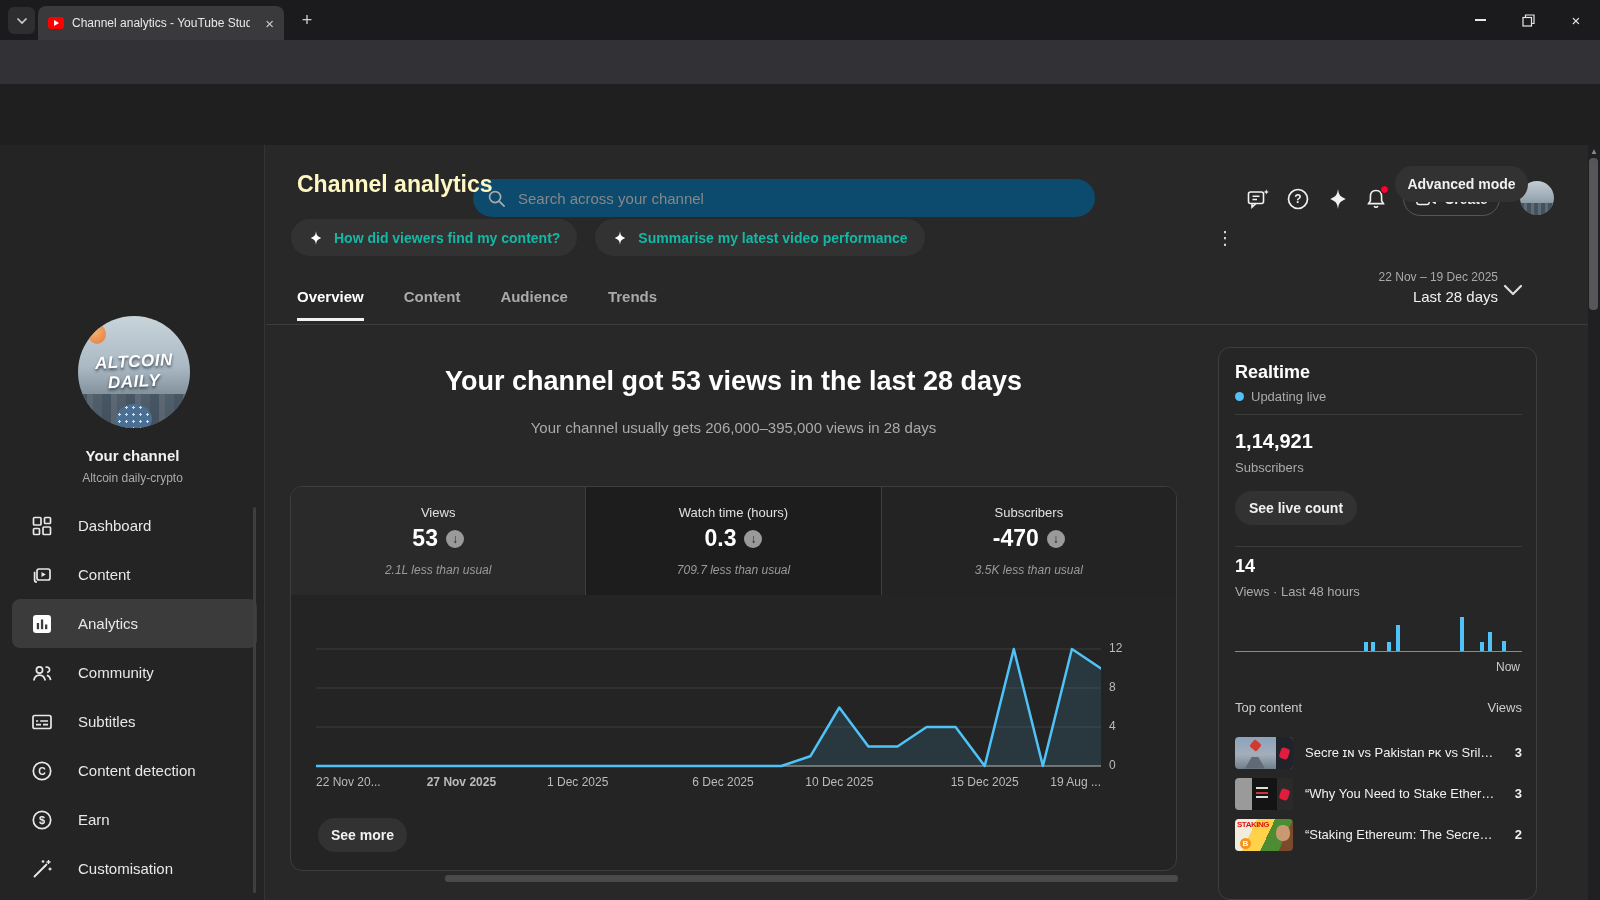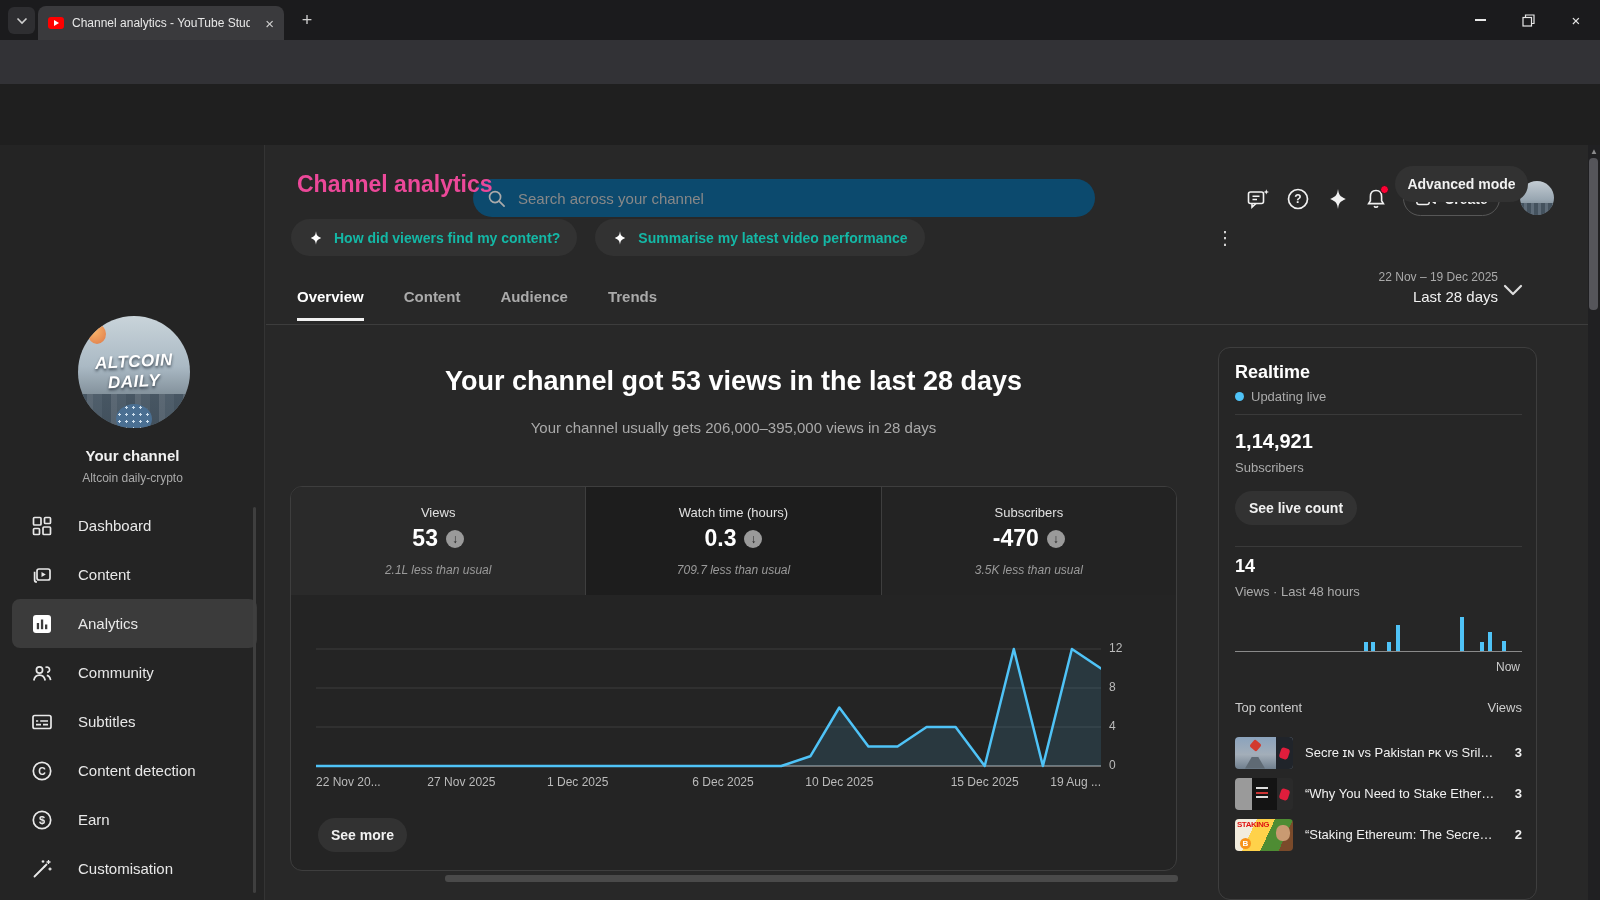--- a/index.html
+++ b/index.html
@@ -93,21 +93,21 @@
   .nav-list { left:0; top:356px; width:265px; }
   .nav-item { display:flex; align-items:center; height:49px; margin:0 8px 0 12px; padding-left:18px;
               gap:24px; border-radius:8px; color:#e8e8e8; }
   .nav-item.selected { background:#3b3b3b; }
   .nav-icon { width:24px; height:24px; display:flex; align-items:center; justify-content:center; flex:0 0 auto; }
   .nav-label { font-size:15px; }
   .sb-scroll { left:253px; top:362px; width:3px; height:386px; background:#3f3f3f; border-radius:2px; }
   .sb-arrow { left:248px; top:753px; font-size:10px; color:#8f8f8f; }
 
   
-  .page-title { left:297px; top:171px; font-size:23px; font-weight:700; color:#ec4899; }
+  .page-title { left:297px; top:171px; font-size:23px; font-weight:700; color:#fef9c3; }
   .advanced-btn { left:1395px; top:166px; width:133px; height:36px; border-radius:18px; background:#323232;
                   display:flex; align-items:center; justify-content:center; font-size:14px; font-weight:700; }
   .chip-row { left:291px; top:219px; display:flex; gap:18px; }
   .chip { height:37px; border-radius:19px; background:#323232; display:flex; align-items:center; gap:10px;
           padding:0 17px; font-size:14px; font-weight:700; color:#14b8a6; white-space:nowrap; }
   .kebab { left:1211px; top:219px; width:28px; height:37px; display:flex; align-items:center; justify-content:center;
            color:#ddd; font-size:18px; letter-spacing:0; }
   .date-block { left:1250px; top:270px; width:248px; text-align:right; }
   .date-range { font-size:12px; color:#aaa; }
   .date-period { font-size:15px; color:#f1f1f1; margin-top:4px; }
@@ -496,21 +496,21 @@
       <polyline points="0.0,141.0 29.1,141.0 58.1,141.0 87.2,141.0 116.3,141.0 145.4,141.0 174.4,141.0 203.5,141.0 232.6,141.0 261.7,141.0 290.7,141.0 319.8,141.0 348.9,141.0 378.0,141.0 407.0,141.0 436.1,141.0 465.2,141.0 494.3,131.3 523.3,82.5 552.4,121.5 581.5,121.5 610.6,102.0 639.6,102.0 668.7,141.0 697.8,24.0 726.9,141.0 755.9,24.0 785.0,43.5" fill="none" stroke="#4fc3f7" stroke-width="2.5" stroke-linejoin="round" stroke-linecap="round"></polyline>
     </svg>
   <div class="y-labels" id="y-labels">
       <div class="ytick" style="top: 133px;">0</div>
       <div class="ytick" style="top: 94px;">4</div>
       <div class="ytick" style="top: 55px;">8</div>
       <div class="ytick" style="top: 16px;">12</div>
     </div>
   <div class="x-ticks" id="x-ticks">
       <div class="xtick" style="left: 0px; transform: translateX(0px);">22 Nov 20...</div>
-      <div class="xtick" style="left: 145.4px;">27 Nov 2025</div>
+      <div class="xtick" style="left: 145.4px; font-weight: bold;">27 Nov 2025</div>
       <div class="xtick" style="left: 261.7px;">1 Dec 2025</div>
       <div class="xtick" style="left: 407px;">6 Dec 2025</div>
       <div class="xtick" style="left: 523.3px;">10 Dec 2025</div>
       <div class="xtick" style="left: 668.7px;">15 Dec 2025</div>
       <div class="xtick" style="left: 785px; transform: translateX(-100%);">19 Aug ...</div>
     </div>
   <div class="see-more">See more</div>
 </div>
 <div class="abs hscroll"></div>
 

